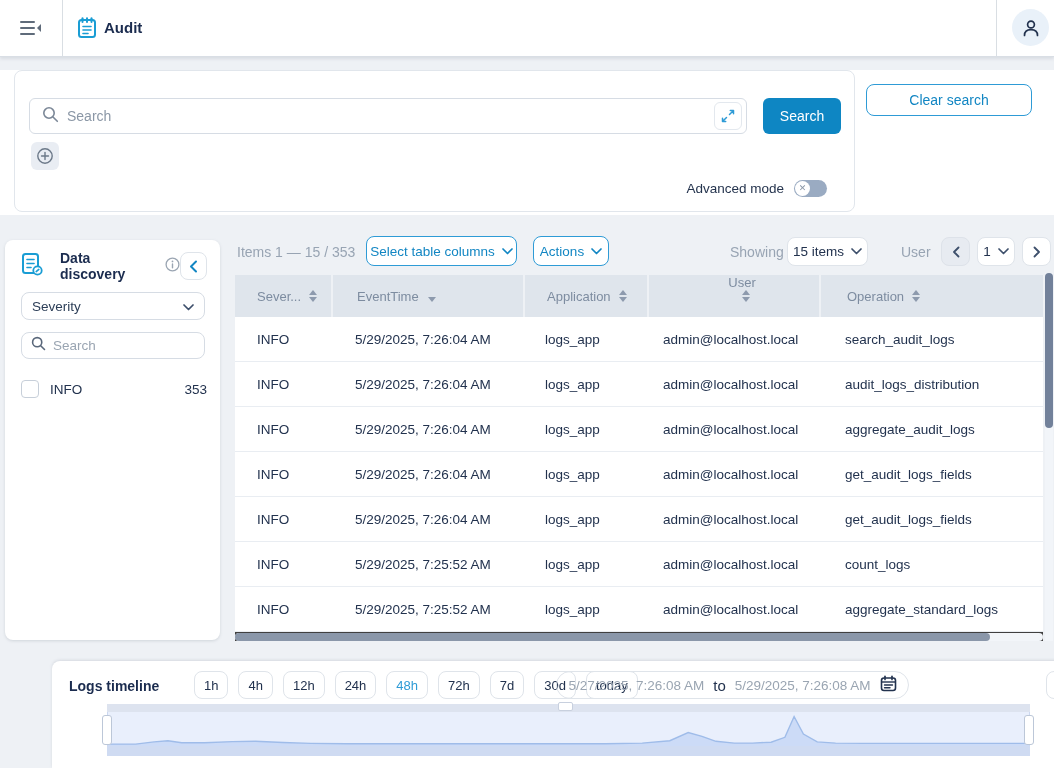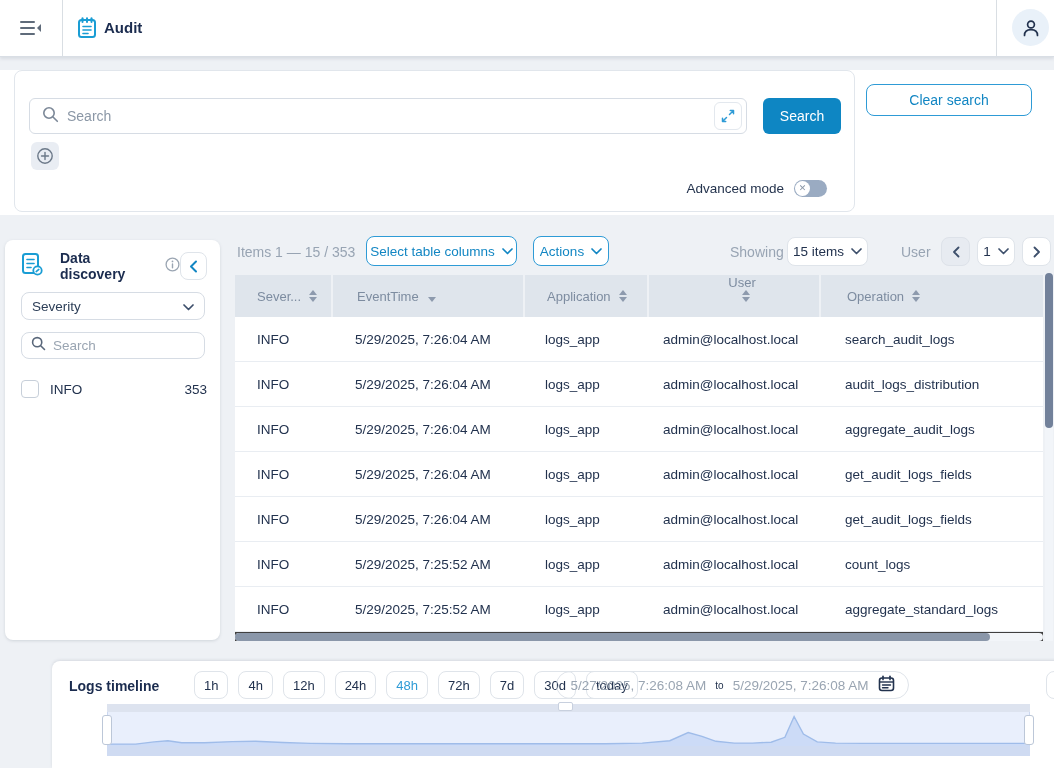--- a/index.html
+++ b/index.html
@@ -72,21 +72,21 @@
   .vscroll .thumb { position:absolute; left:0; top:0; width:8px; height:155px; background:#72819a; border-radius:4px; cursor:pointer; }
 
   
   .timeline-card { position:absolute; left:5px; top:661px; width:1044px; height:107px; background:#fff; border-radius:8px 8px 0 0; box-shadow:0 -1px 3px rgba(120,130,145,.2);margin-left:47px; }
   .tl-title { position:absolute; left:17px; top:17px; font-size:14px; font-weight:bold; color:#1b2c4f; }
   .tl-ranges { position:absolute; left:122px; top:10px; height:28px; display:flex; gap:10px;padding-left:20px; }
   .range-btn { height:28px; padding:0 9px; background:#fff; border:1px solid #dfe4ea; border-radius:8px; font-size:13px; font-family:inherit; color:#22324e; cursor:pointer; }
   .range-btn.active { color:#2e9bd6; }
   .date-pill { position:absolute; left:504px; top:10px; width:353px; height:28px; border:1px solid #dfe4ea; border-radius:14px; display:flex; align-items:center; justify-content:center; gap:9px; cursor:pointer; }
   .date-pill .dt { font-size:13.5px; color:#9aa5b2; }
-  .date-pill .to { font-size:10px; color:#22324e; }
+  .date-pill .to { font-size:15px; color:#22324e; }
   .tl-collapse { position:absolute; left:994px; top:10px; width:30px; height:28px; border:1px solid #dfe4ea; border-radius:8px; background:#fff; display:flex; align-items:center; justify-content:center; cursor:pointer; }
 
   
   .brush-topstrip { position:absolute; left:55px; top:43px; width:923px; height:8px; background:#dde3ef; }
   .brush-tophandle { position:absolute; left:506px; top:41px; width:15px; height:9px; background:#fff; border:1px solid #c8d0de; border-radius:2px; cursor:ew-resize; }
   .brush-body { position:absolute; left:55px; top:51px; width:923px; height:34px; background:#e9effc; border-left:1px solid #ccd8f0; border-right:1px solid #ccd8f0; }
   .brush-bottomstrip { position:absolute; left:55px; top:85px; width:923px; height:10px; background:#cfdbf2; }
   .brush-handle { position:absolute; top:54px; width:10px; height:30px; background:#fff; border:1px solid #bcc7d8; border-radius:3px; cursor:ew-resize; z-index:3; }
 </style>
 </head>

